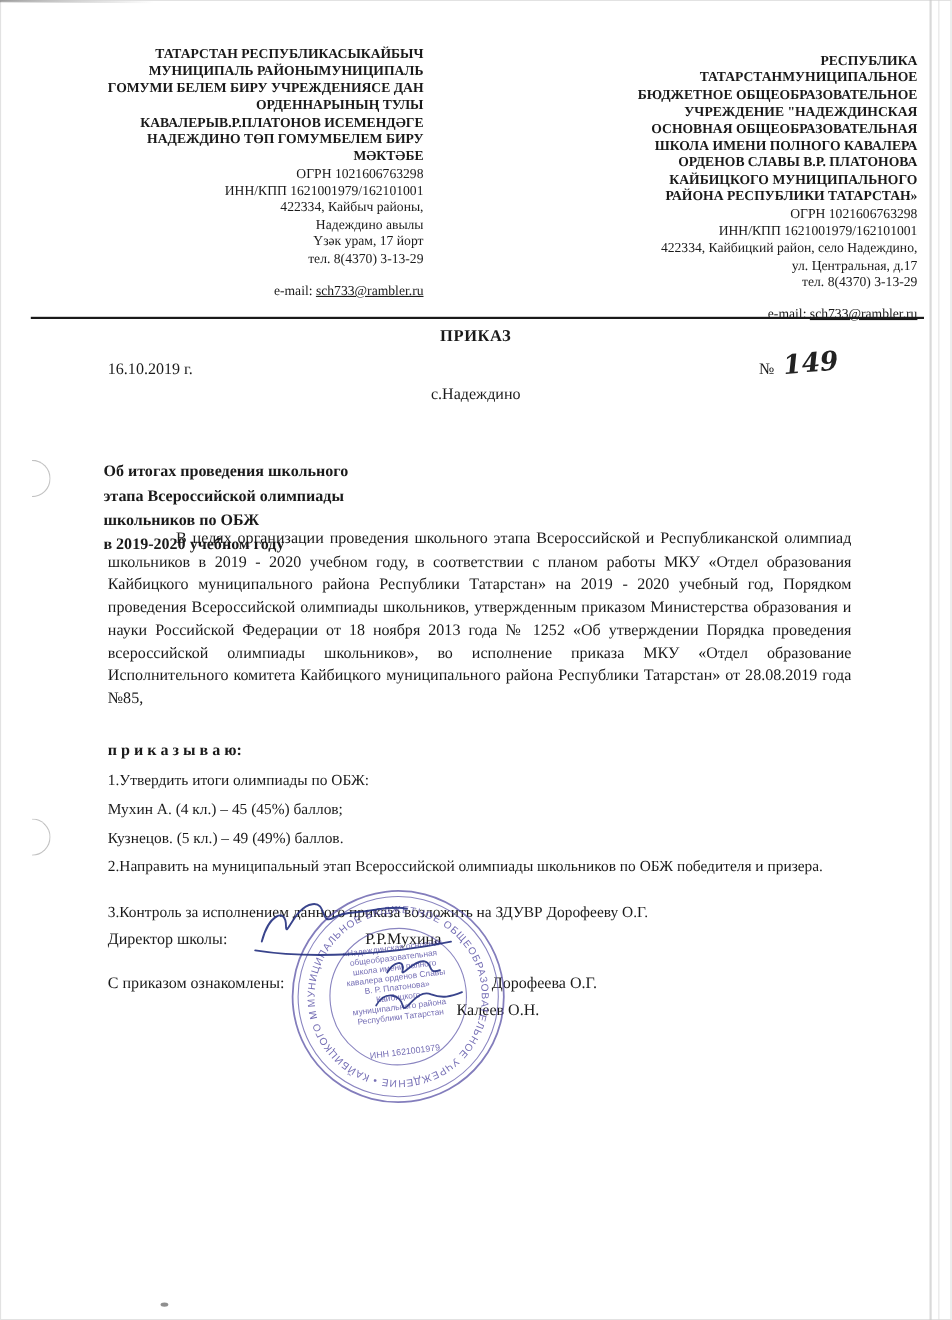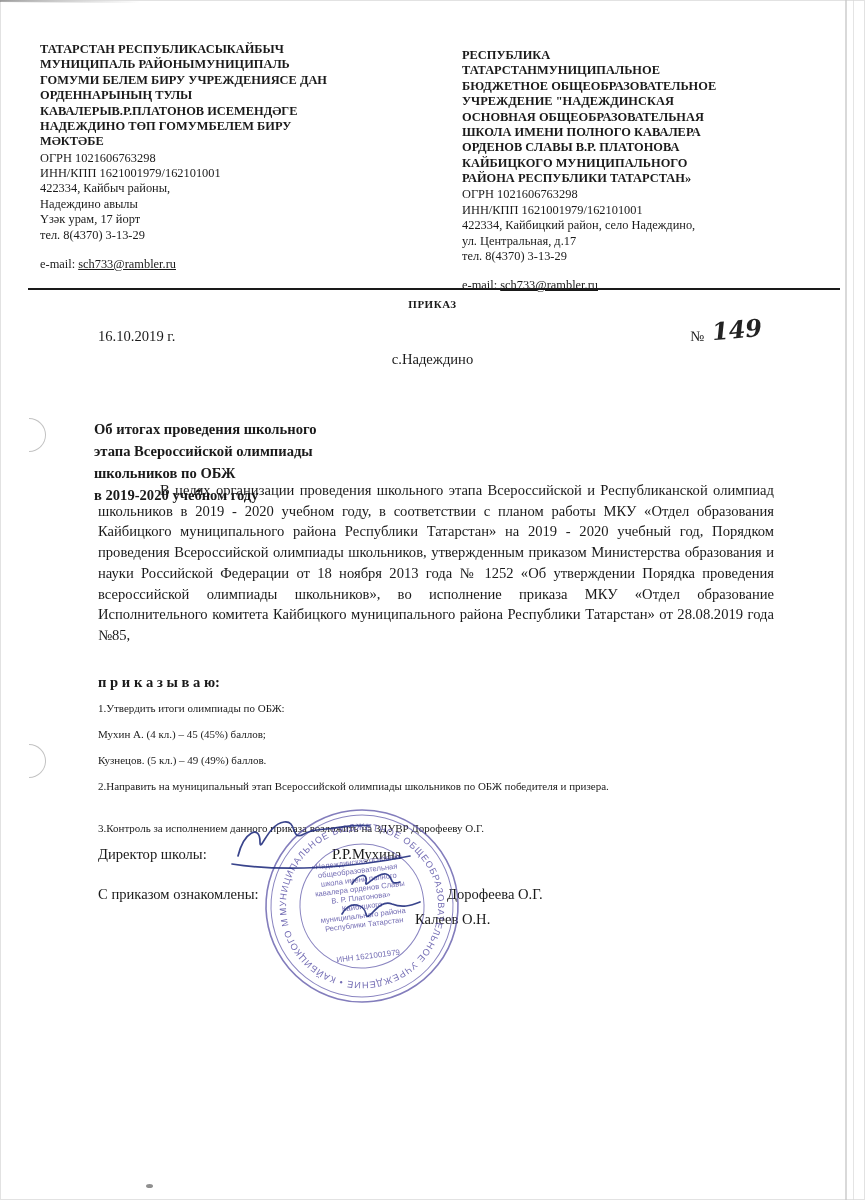--- a/index.html
+++ b/index.html
@@ -22,47 +22,47 @@
   .scan-speck { position: absolute; left: 146px; top: 1184px; width: 7px; height: 4px; background: #444; border-radius: 50%; opacity: .6; }
   .punch {
     position: absolute; left: 29px; width: 17px; height: 34px;
     border: 1.5px solid #c2c2c2; border-left: none;
     border-radius: 0 17px 17px 0;
   }
   .punch-1 { top: 418px; }
   .punch-2 { top: 744px; }
 
   
-  .hdr { position: absolute; text-align: left; font-size: 12.4px; line-height: 1.24; }
+  .hdr { position: absolute; text-align: right; font-size: 12.4px; line-height: 1.24; }
   .hdr-left  { left: 40px;  top: 42px; width: 345px; }
   .hdr-right { left: 462px; top: 48px; width: 372px; }
   .hdr-name { font-weight: bold; white-space: pre-line; }
   .hdr-details { white-space: pre-line; margin-top: 1px; }
   .email-line { margin-top: 14px; }
   .email-link { text-decoration: underline; }
 
   .rule { position: absolute; left: 28px; top: 288px; width: 812px; height: 2px; background: #1a1a1a; }
 
-  .order-title { position: absolute; left: 0; top: 298px; width: 100%; text-align: center; font-weight: bold; font-size: 11px; letter-spacing: .5px; }
+  .order-title { position: absolute; left: 0; top: 298px; width: 100%; text-align: center; font-weight: bold; font-size: 15px; letter-spacing: .5px; }
   .order-date { position: absolute; left: 98px; top: 328px; font-size: 14.6px; }
   .order-no { position: absolute; left: 690px; top: 328px; font-size: 14.6px; }
   .order-no-value {
     position: absolute; left: 712px; top: 315px;
     font-size: 24px; font-style: italic; font-weight: bold;
     font-family: "DejaVu Serif", serif;
     transform: rotate(-5deg); color: #222;
   }
   .order-place { position: absolute; left: 0; top: 351px; width: 100%; text-align: center; font-size: 14.6px; }
 
   .subject { position: absolute; left: 94px; top: 379px; font-weight: bold; font-size: 14.6px; line-height: 1.5; white-space: pre-line; margin-top: 40px; }
 
   .body-par { position: absolute; left: 98px; top: 480px; width: 676px; font-size: 14.6px; line-height: 1.42; text-align: justify; text-indent: 62px; }
 
   .decree { position: absolute; left: 98px; top: 674px; font-size: 14.6px; font-weight: bold; }
-  .line { position: absolute; left: 98px; font-size: 11px; width: 676px; line-height: 1.4; }
+  .line { position: absolute; left: 98px; font-size: 14px; width: 676px; line-height: 1.4; }
   .li-1 { top: 701px; }
   .li-r1 { top: 727px; }
   .li-r2 { top: 753px; }
   .li-2 { top: 779px; }
   .li-3 { top: 821px; }
 
   .sig-director-label { position: absolute; left: 98px; top: 846px; font-size: 14.6px; }
   .sig-director-name  { position: absolute; left: 332px; top: 846px; font-size: 14.6px; }
   .sig-ack-label { position: absolute; left: 98px; top: 886px; font-size: 14.6px; text-align: right; }
   .sig-ack-1 { position: absolute; left: 415px; top: 886px; font-size: 14.6px; margin-left: 32px; }

